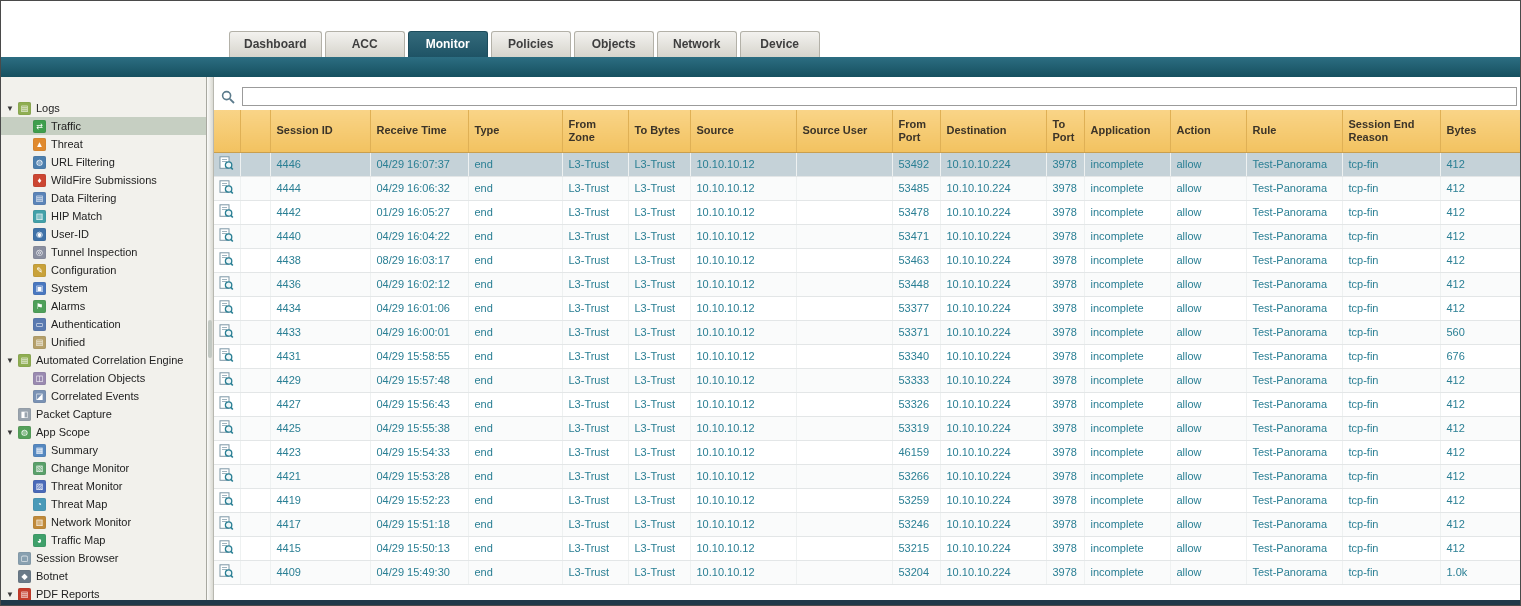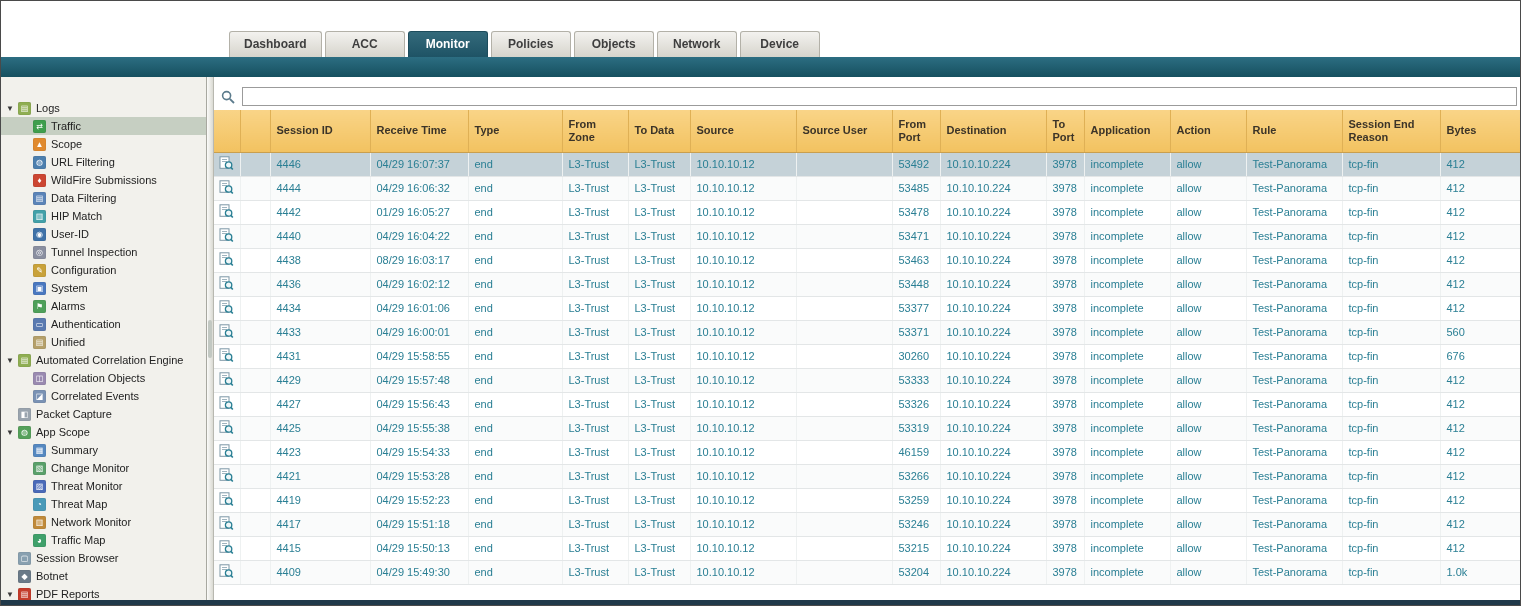--- a/index.html
+++ b/index.html
@@ -81,21 +81,21 @@
           <span class="arrow">▼</span>
           <span class="tree-icon" style="background: linear-gradient(rgb(143, 174, 82), rgb(143, 174, 82));">▤</span>
           <span class="tree-label">Logs</span>
         </div>
         <div class="tree-item level1 selected">
           <span class="tree-icon" style="background: linear-gradient(rgb(63, 158, 77), rgb(63, 158, 77));">⇄</span>
           <span class="tree-label">Traffic</span>
         </div>
         <div class="tree-item level1">
           <span class="tree-icon" style="background: linear-gradient(rgb(224, 138, 46), rgb(224, 138, 46));">▲</span>
-          <span class="tree-label">Scope</span>
+          <span class="tree-label">Threat</span>
         </div>
         <div class="tree-item level1">
           <span class="tree-icon" style="background: linear-gradient(rgb(77, 127, 174), rgb(77, 127, 174));">◍</span>
           <span class="tree-label">URL Filtering</span>
         </div>
         <div class="tree-item level1">
           <span class="tree-icon" style="background: linear-gradient(rgb(204, 70, 50), rgb(204, 70, 50));">♦</span>
           <span class="tree-label">WildFire Submissions</span>
         </div>
         <div class="tree-item level1">
@@ -235,21 +235,21 @@
               <col>
           </colgroup>
           <thead>
               <tr id="log-table-head">
                 <th></th>
                 <th></th>
                 <th>Session ID</th>
                 <th>Receive Time</th>
                 <th>Type</th>
                 <th>From Zone</th>
-                <th>To Data</th>
+                <th>To Bytes</th>
                 <th>Source</th>
                 <th>Source User</th>
                 <th>From Port</th>
                 <th>Destination</th>
                 <th>To Port</th>
                 <th>Application</th>
                 <th>Action</th>
                 <th>Rule</th>
                 <th>Session End Reason</th>
                 <th>Bytes</th>
@@ -465,21 +465,21 @@
                     <line x1="11.9" y1="11.4" x2="13.8" y2="13.5" stroke="#2a7f94" stroke-width="1.6"></line>
                   </svg></td>
                 <td></td>
                 <td>4431</td>
                 <td>04/29 15:58:55</td>
                 <td>end</td>
                 <td>L3-Trust</td>
                 <td>L3-Trust</td>
                 <td>10.10.10.12</td>
                 <td></td>
-                <td>30260</td>
+                <td>53340</td>
                 <td>10.10.10.224</td>
                 <td>3978</td>
                 <td>incomplete</td>
                 <td>allow</td>
                 <td>Test-Panorama</td>
                 <td>tcp-fin</td>
                 <td>676</td>
               </tr>
               <tr class="">
                 <td class="cell-icon"><svg width="15" height="15" viewBox="0 0 15 15">

